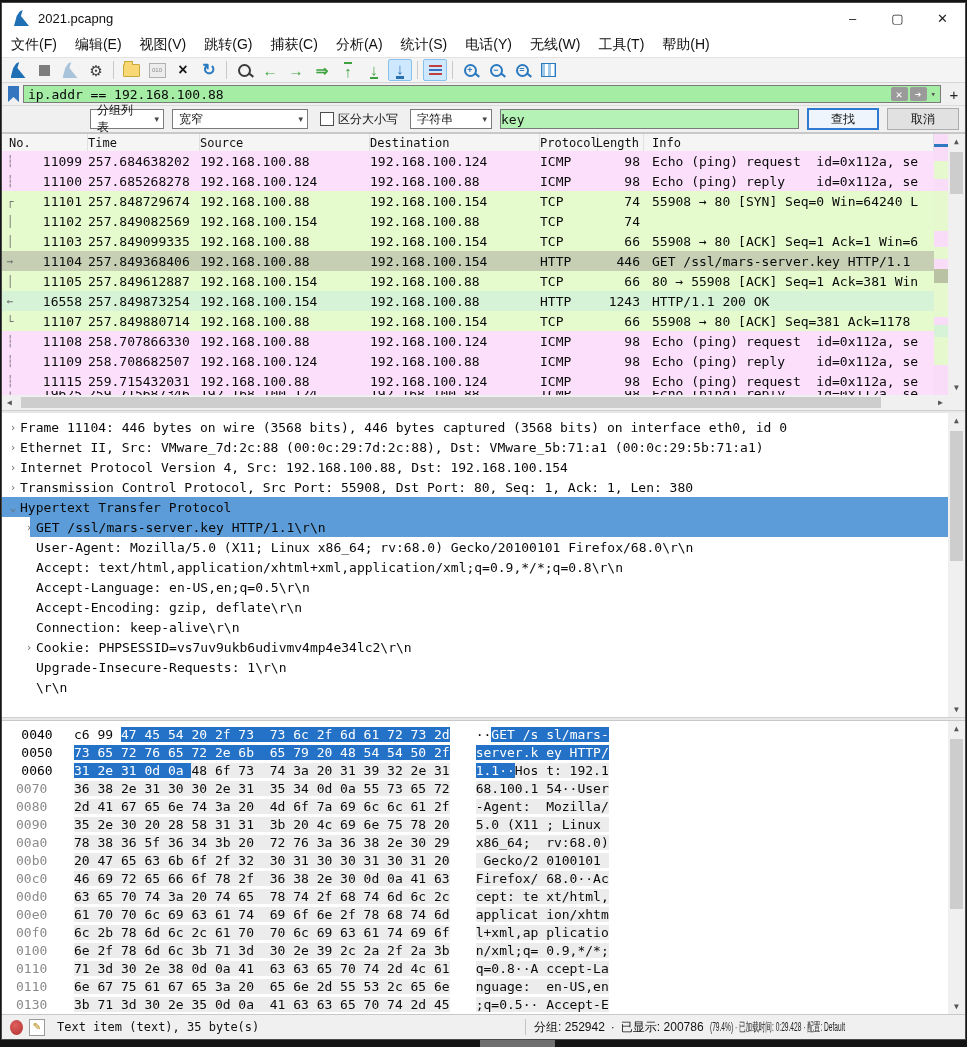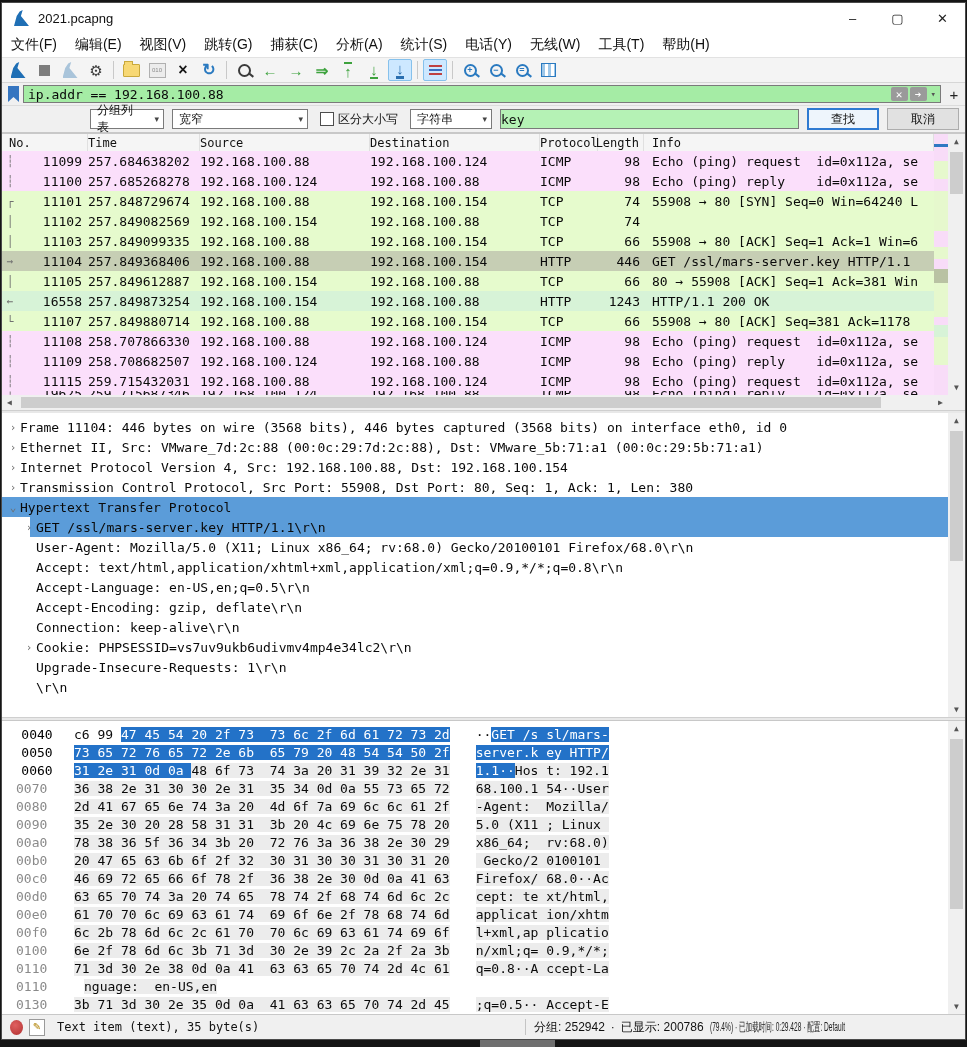--- a/index.html
+++ b/index.html
@@ -472,21 +472,21 @@
       <div class="hrow"><span class="off">0080</span><span class="hex"><span class="hx-g">2d 41 67 65 6e 74 3a 20  4d 6f 7a 69 6c 6c 61 2f</span></span><span class="asc"><span class="hx-g">-Agent:  Mozilla/</span></span></div>
       <div class="hrow"><span class="off">0090</span><span class="hex"><span class="hx-g">35 2e 30 20 28 58 31 31  3b 20 4c 69 6e 75 78 20</span></span><span class="asc"><span class="hx-g">5.0 (X11 ; Linux </span></span></div>
       <div class="hrow"><span class="off">00a0</span><span class="hex"><span class="hx-g">78 38 36 5f 36 34 3b 20  72 76 3a 36 38 2e 30 29</span></span><span class="asc"><span class="hx-g">x86_64;  rv:68.0)</span></span></div>
       <div class="hrow"><span class="off">00b0</span><span class="hex"><span class="hx-g">20 47 65 63 6b 6f 2f 32  30 31 30 30 31 30 31 20</span></span><span class="asc"><span class="hx-g"> Gecko/2 0100101 </span></span></div>
       <div class="hrow"><span class="off">00c0</span><span class="hex"><span class="hx-g">46 69 72 65 66 6f 78 2f  36 38 2e 30 0d 0a 41 63</span></span><span class="asc"><span class="hx-g">Firefox/ 68.0··Ac</span></span></div>
       <div class="hrow"><span class="off">00d0</span><span class="hex"><span class="hx-g">63 65 70 74 3a 20 74 65  78 74 2f 68 74 6d 6c 2c</span></span><span class="asc"><span class="hx-g">cept: te xt/html,</span></span></div>
       <div class="hrow"><span class="off">00e0</span><span class="hex"><span class="hx-g">61 70 70 6c 69 63 61 74  69 6f 6e 2f 78 68 74 6d</span></span><span class="asc"><span class="hx-g">applicat ion/xhtm</span></span></div>
       <div class="hrow"><span class="off">00f0</span><span class="hex"><span class="hx-g">6c 2b 78 6d 6c 2c 61 70  70 6c 69 63 61 74 69 6f</span></span><span class="asc"><span class="hx-g">l+xml,ap plicatio</span></span></div>
       <div class="hrow"><span class="off">0100</span><span class="hex"><span class="hx-g">6e 2f 78 6d 6c 3b 71 3d  30 2e 39 2c 2a 2f 2a 3b</span></span><span class="asc"><span class="hx-g">n/xml;q= 0.9,*/*;</span></span></div>
       <div class="hrow"><span class="off">0110</span><span class="hex"><span class="hx-g">71 3d 30 2e 38 0d 0a 41  63 63 65 70 74 2d 4c 61</span></span><span class="asc"><span class="hx-g">q=0.8··A ccept-La</span></span></div>
-      <div class="hrow"><span class="off">0110</span><span class="asc"><span class="hx-g">nguage:  en-US,en</span></span></div>
+      <div class="hrow"><span class="off">0110</span><span class="hex"><span class="hx-g">6e 67 75 61 67 65 3a 20  65 6e 2d 55 53 2c 65 6e</span></span><span class="asc"><span class="hx-g">nguage:  en-US,en</span></span></div>
       <div class="hrow"><span class="off">0130</span><span class="hex"><span class="hx-g">3b 71 3d 30 2e 35 0d 0a  41 63 63 65 70 74 2d 45</span></span><span class="asc"><span class="hx-g">;q=0.5·· Accept-E</span></span></div>
     </div>
 
   <div class="statusbar">
     <span class="expert"></span>
     <span class="note-icon">✎</span>
     <span class="mono" style="font-size:12px;">Text item (text), 35 byte(s)</span>
     <div class="sb-right">
       <span class="sb-sepline"></span>
       <span>分组:</span>&nbsp;

